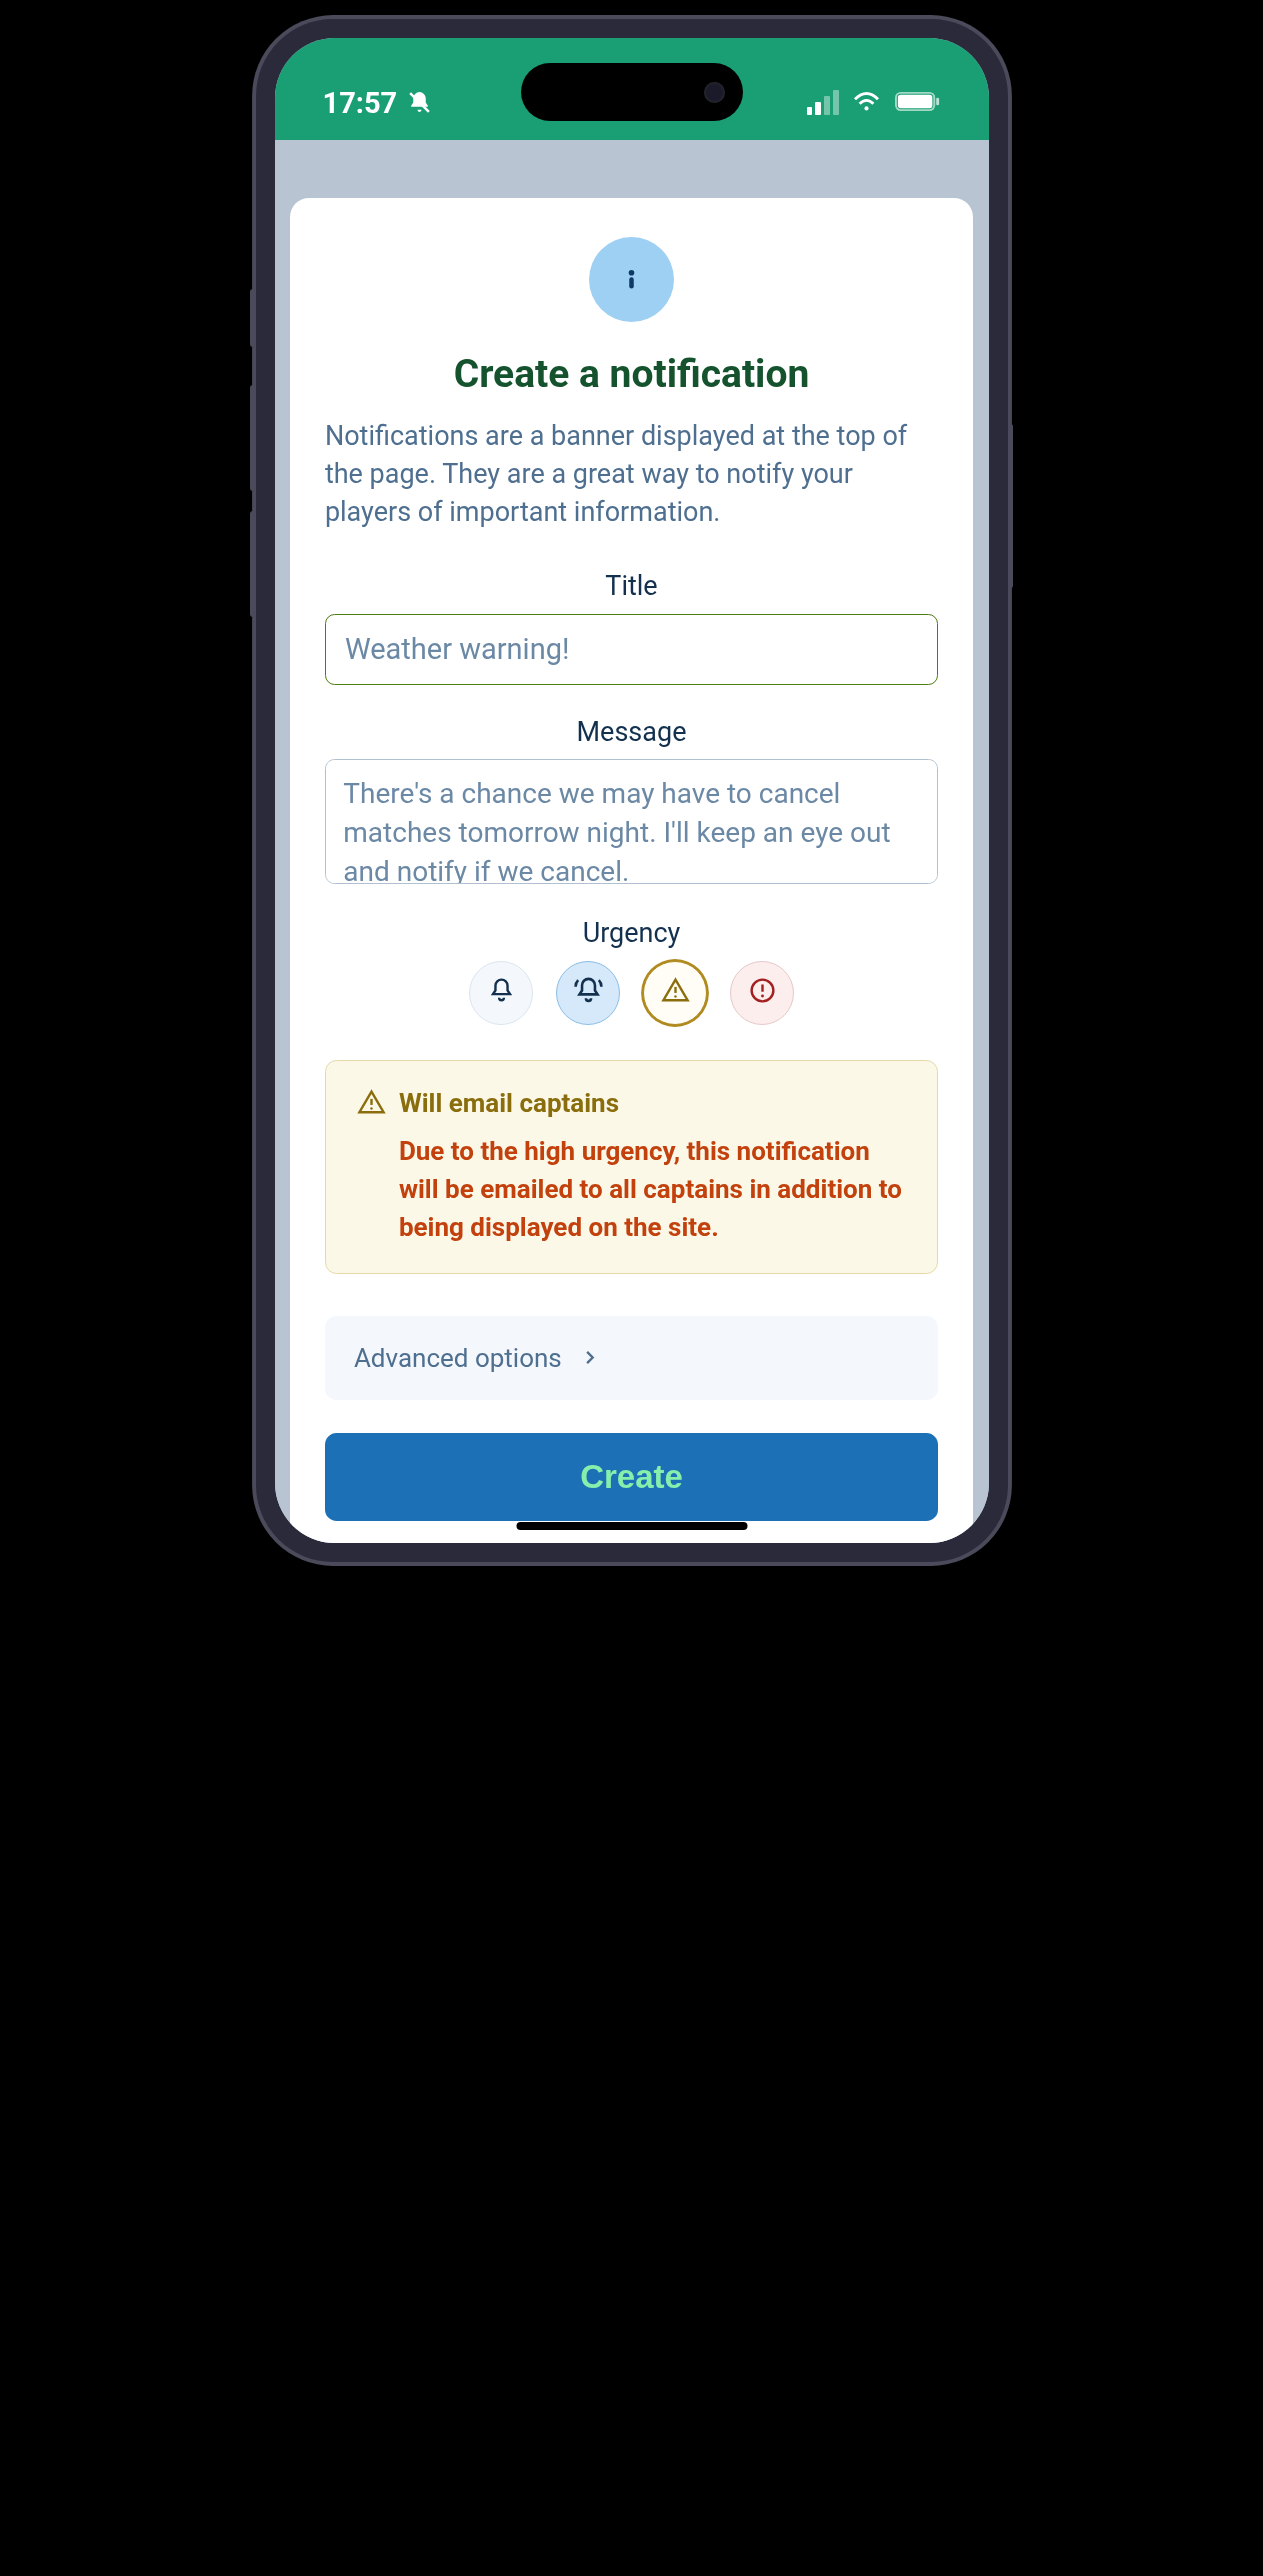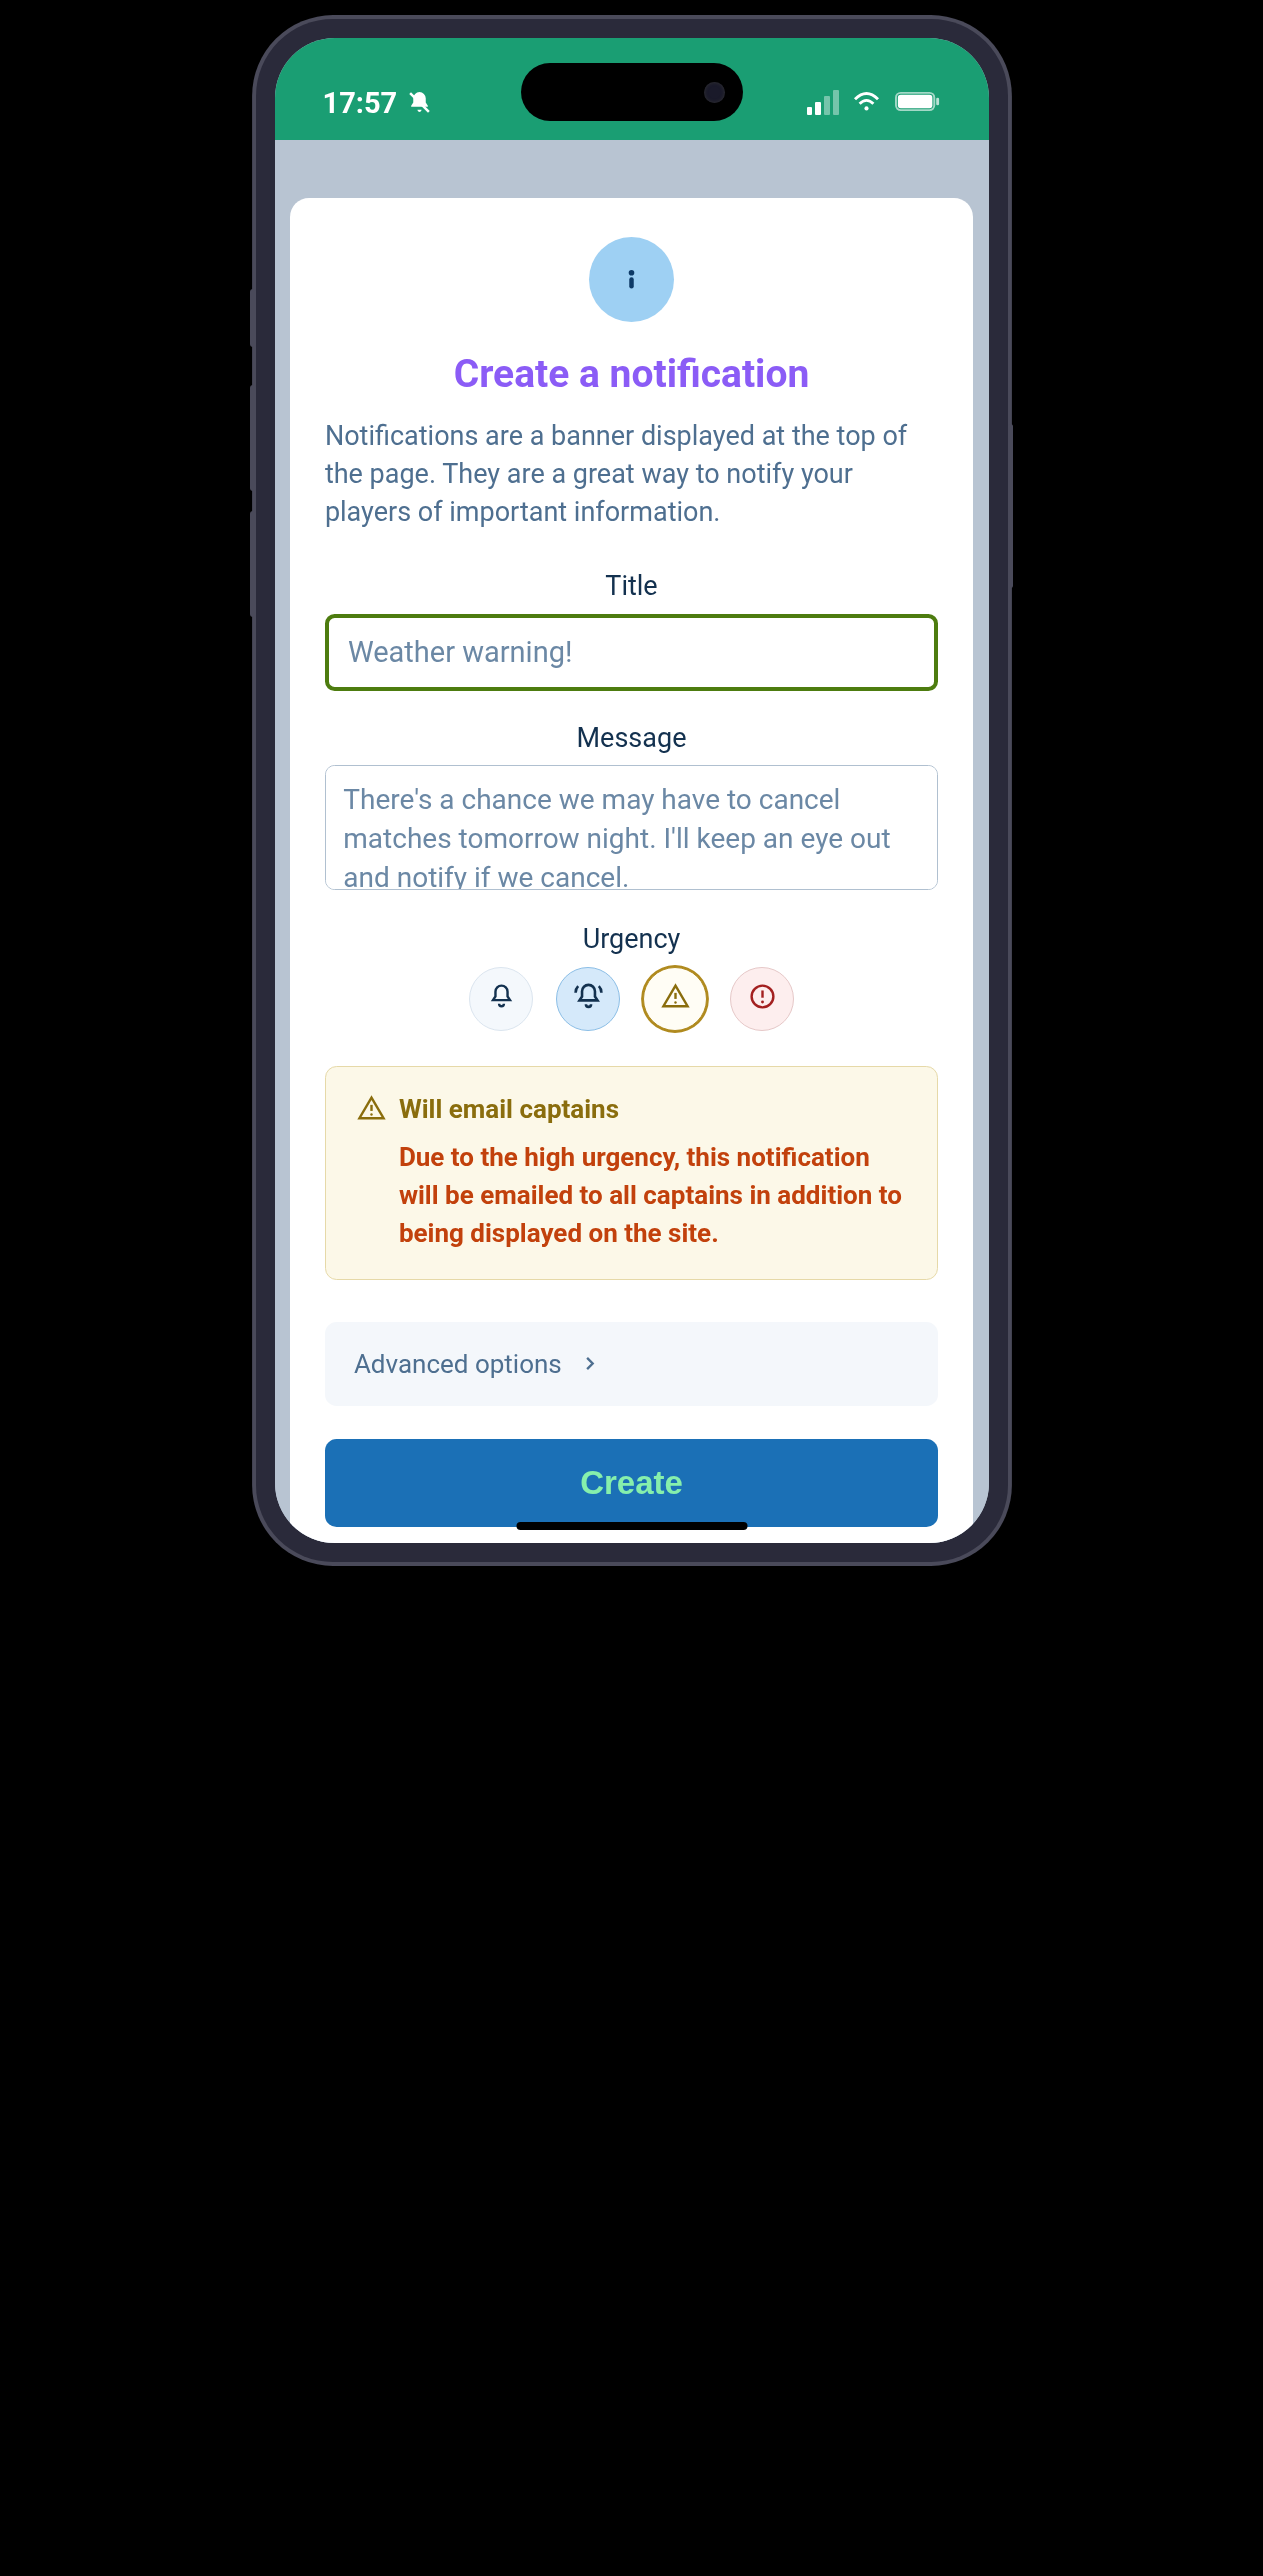--- a/index.html
+++ b/index.html
@@ -88,41 +88,41 @@
   .hero-icon {
     width: 85px; height: 85px;
     background: #9ed0f3;
     border-radius: 50%;
     margin: 0 auto 29px;
     display:flex; align-items:center; justify-content:center;
   }
   .card h1 {
     text-align: center;
     font-size: 39px;
-    color: #8b5cf6;
+    color: #14532d;
     font-weight: 700;
     margin-bottom: 21px;
   }
   .card p.desc {
     text-align: left;
     color: #4e6f90;
     font-size: 27px;
     line-height: 1.4;
     margin-bottom: 39px;
   }
   .field-label {
     text-align: center;
     font-size: 27px;
     color: #13314f;
     font-weight: 400;
     margin-bottom: 11.6px;
   }
   .text-input {
     width: 100%;
-    border: 4px solid #4d7c0f;
+    border: 1px solid #4d7c0f;
     border-radius: 9.6px;
     padding: 17.4px 19px;
     font-size: 29px;
     color: #3f6389;
     font-family: inherit;
     margin-bottom: 31px;
     background:#fff;
   }
   .textarea {
     width: 100%;

